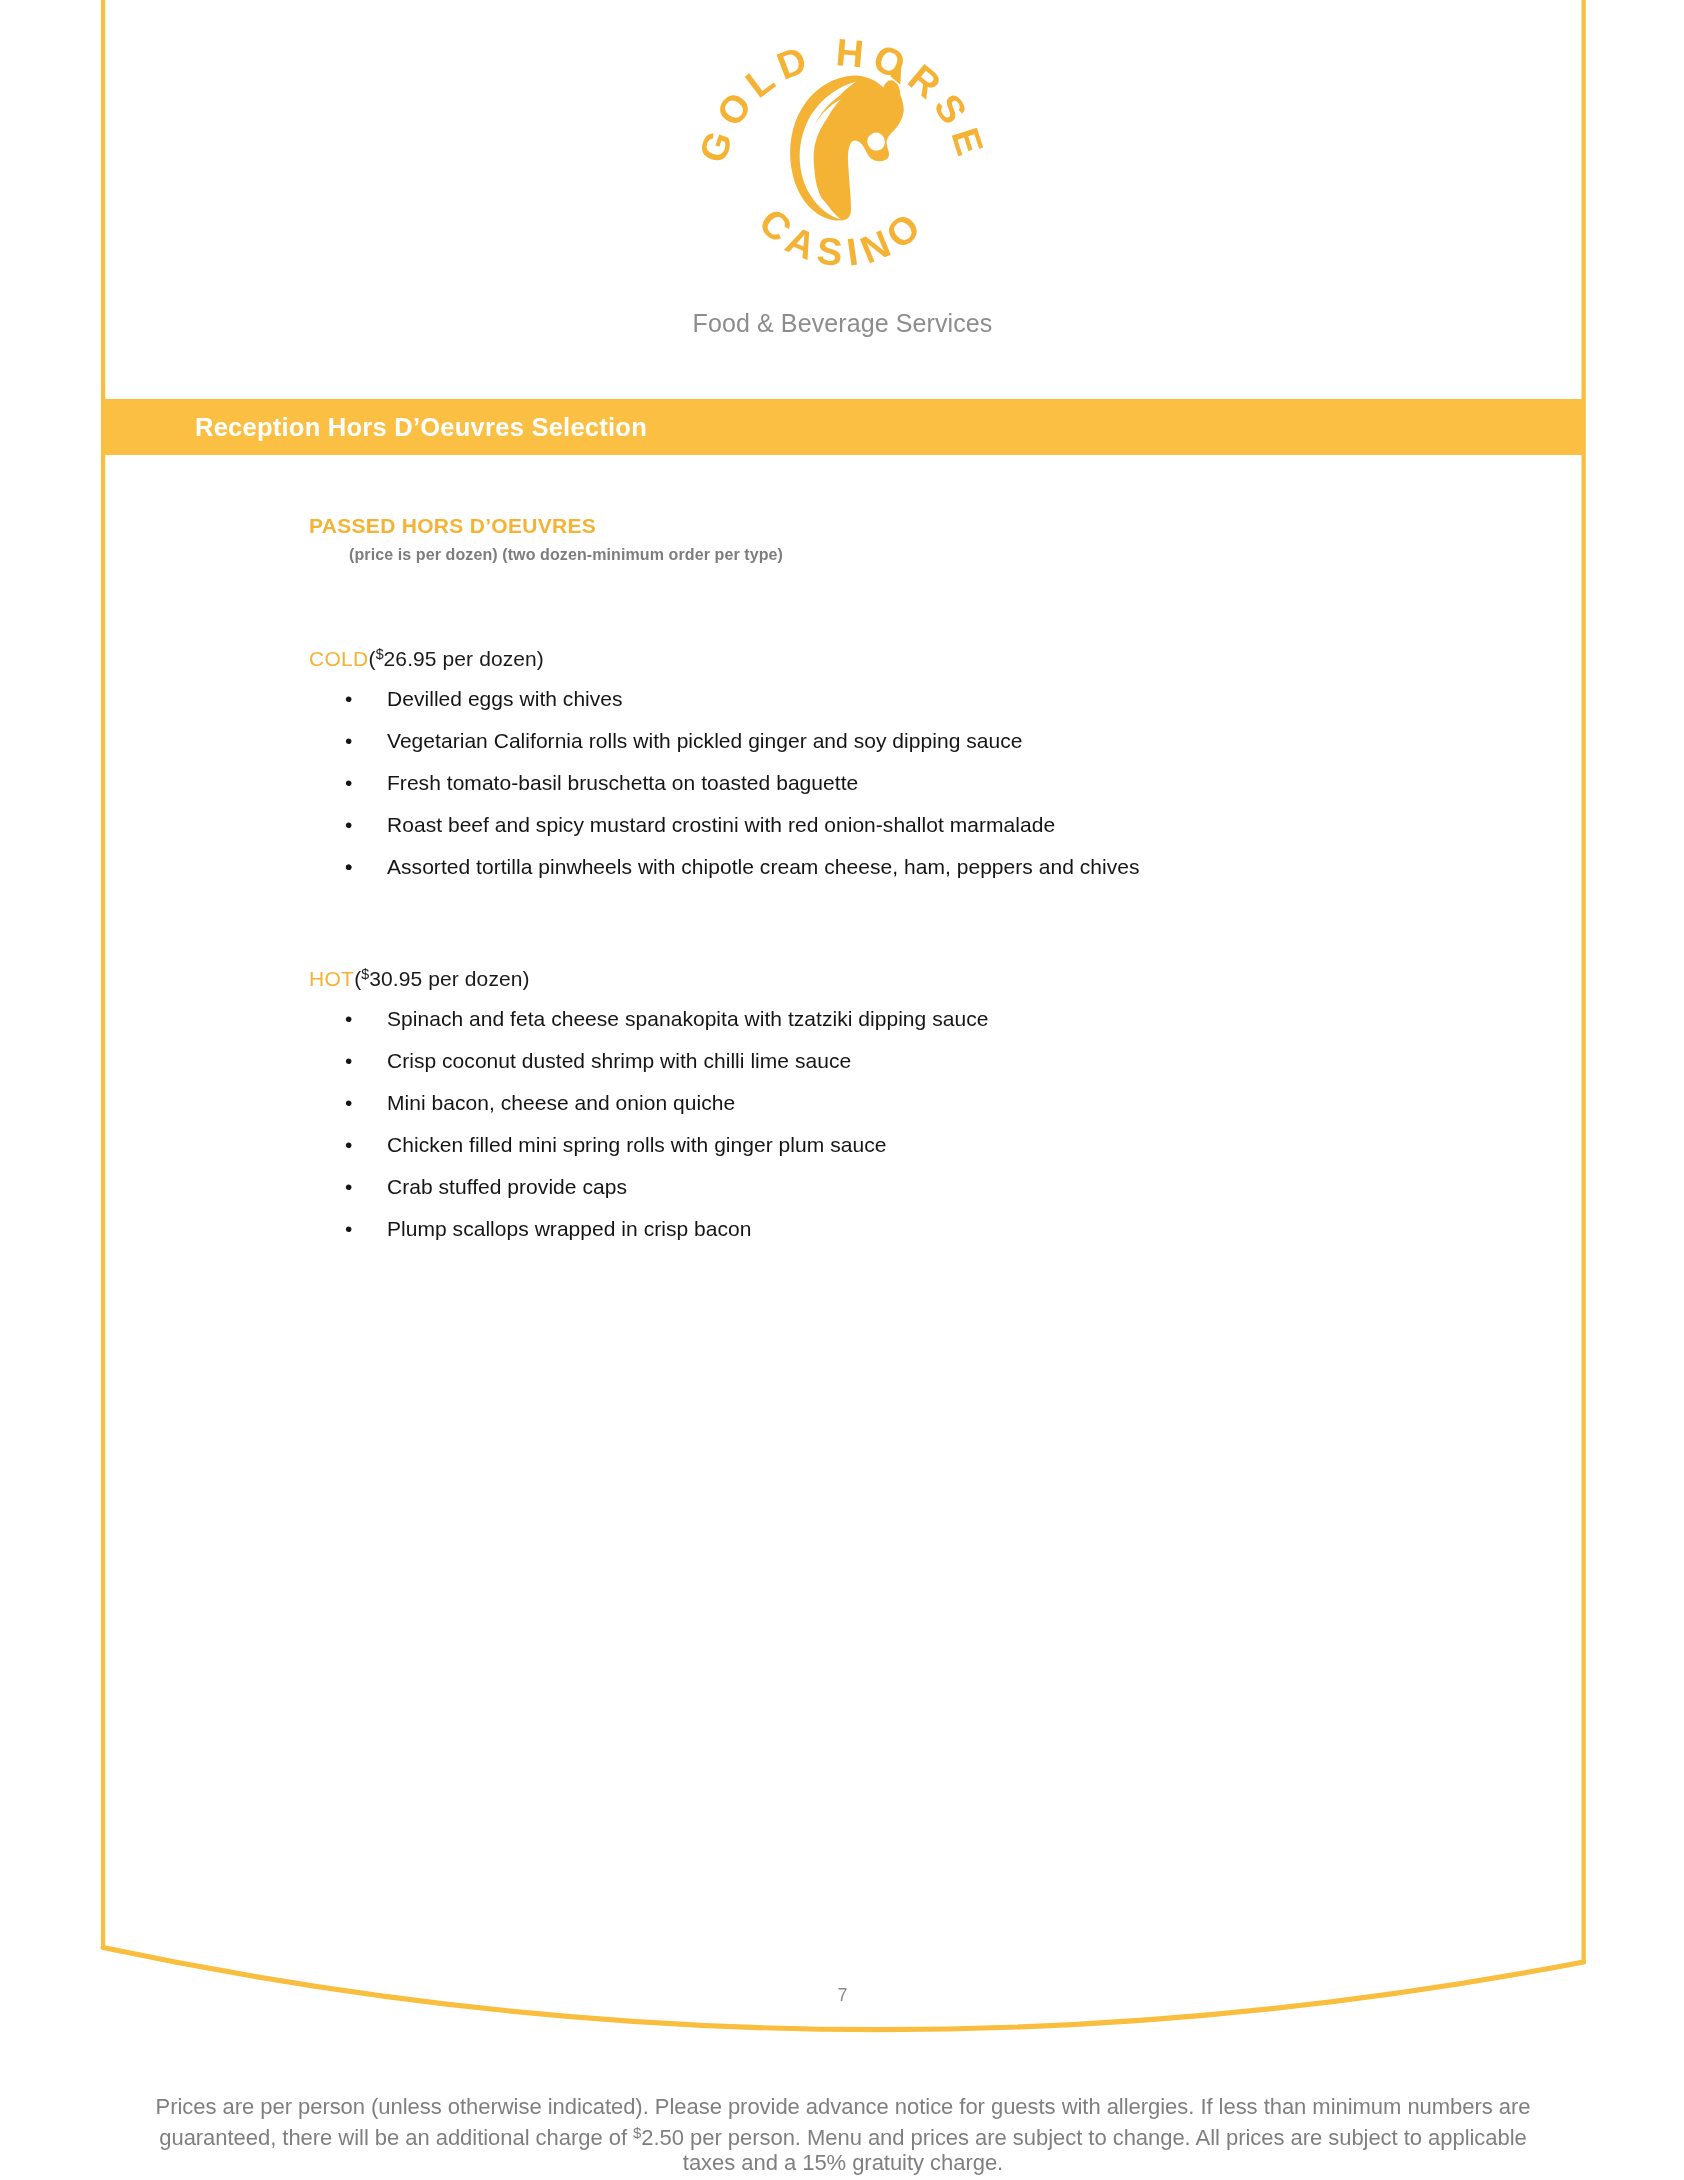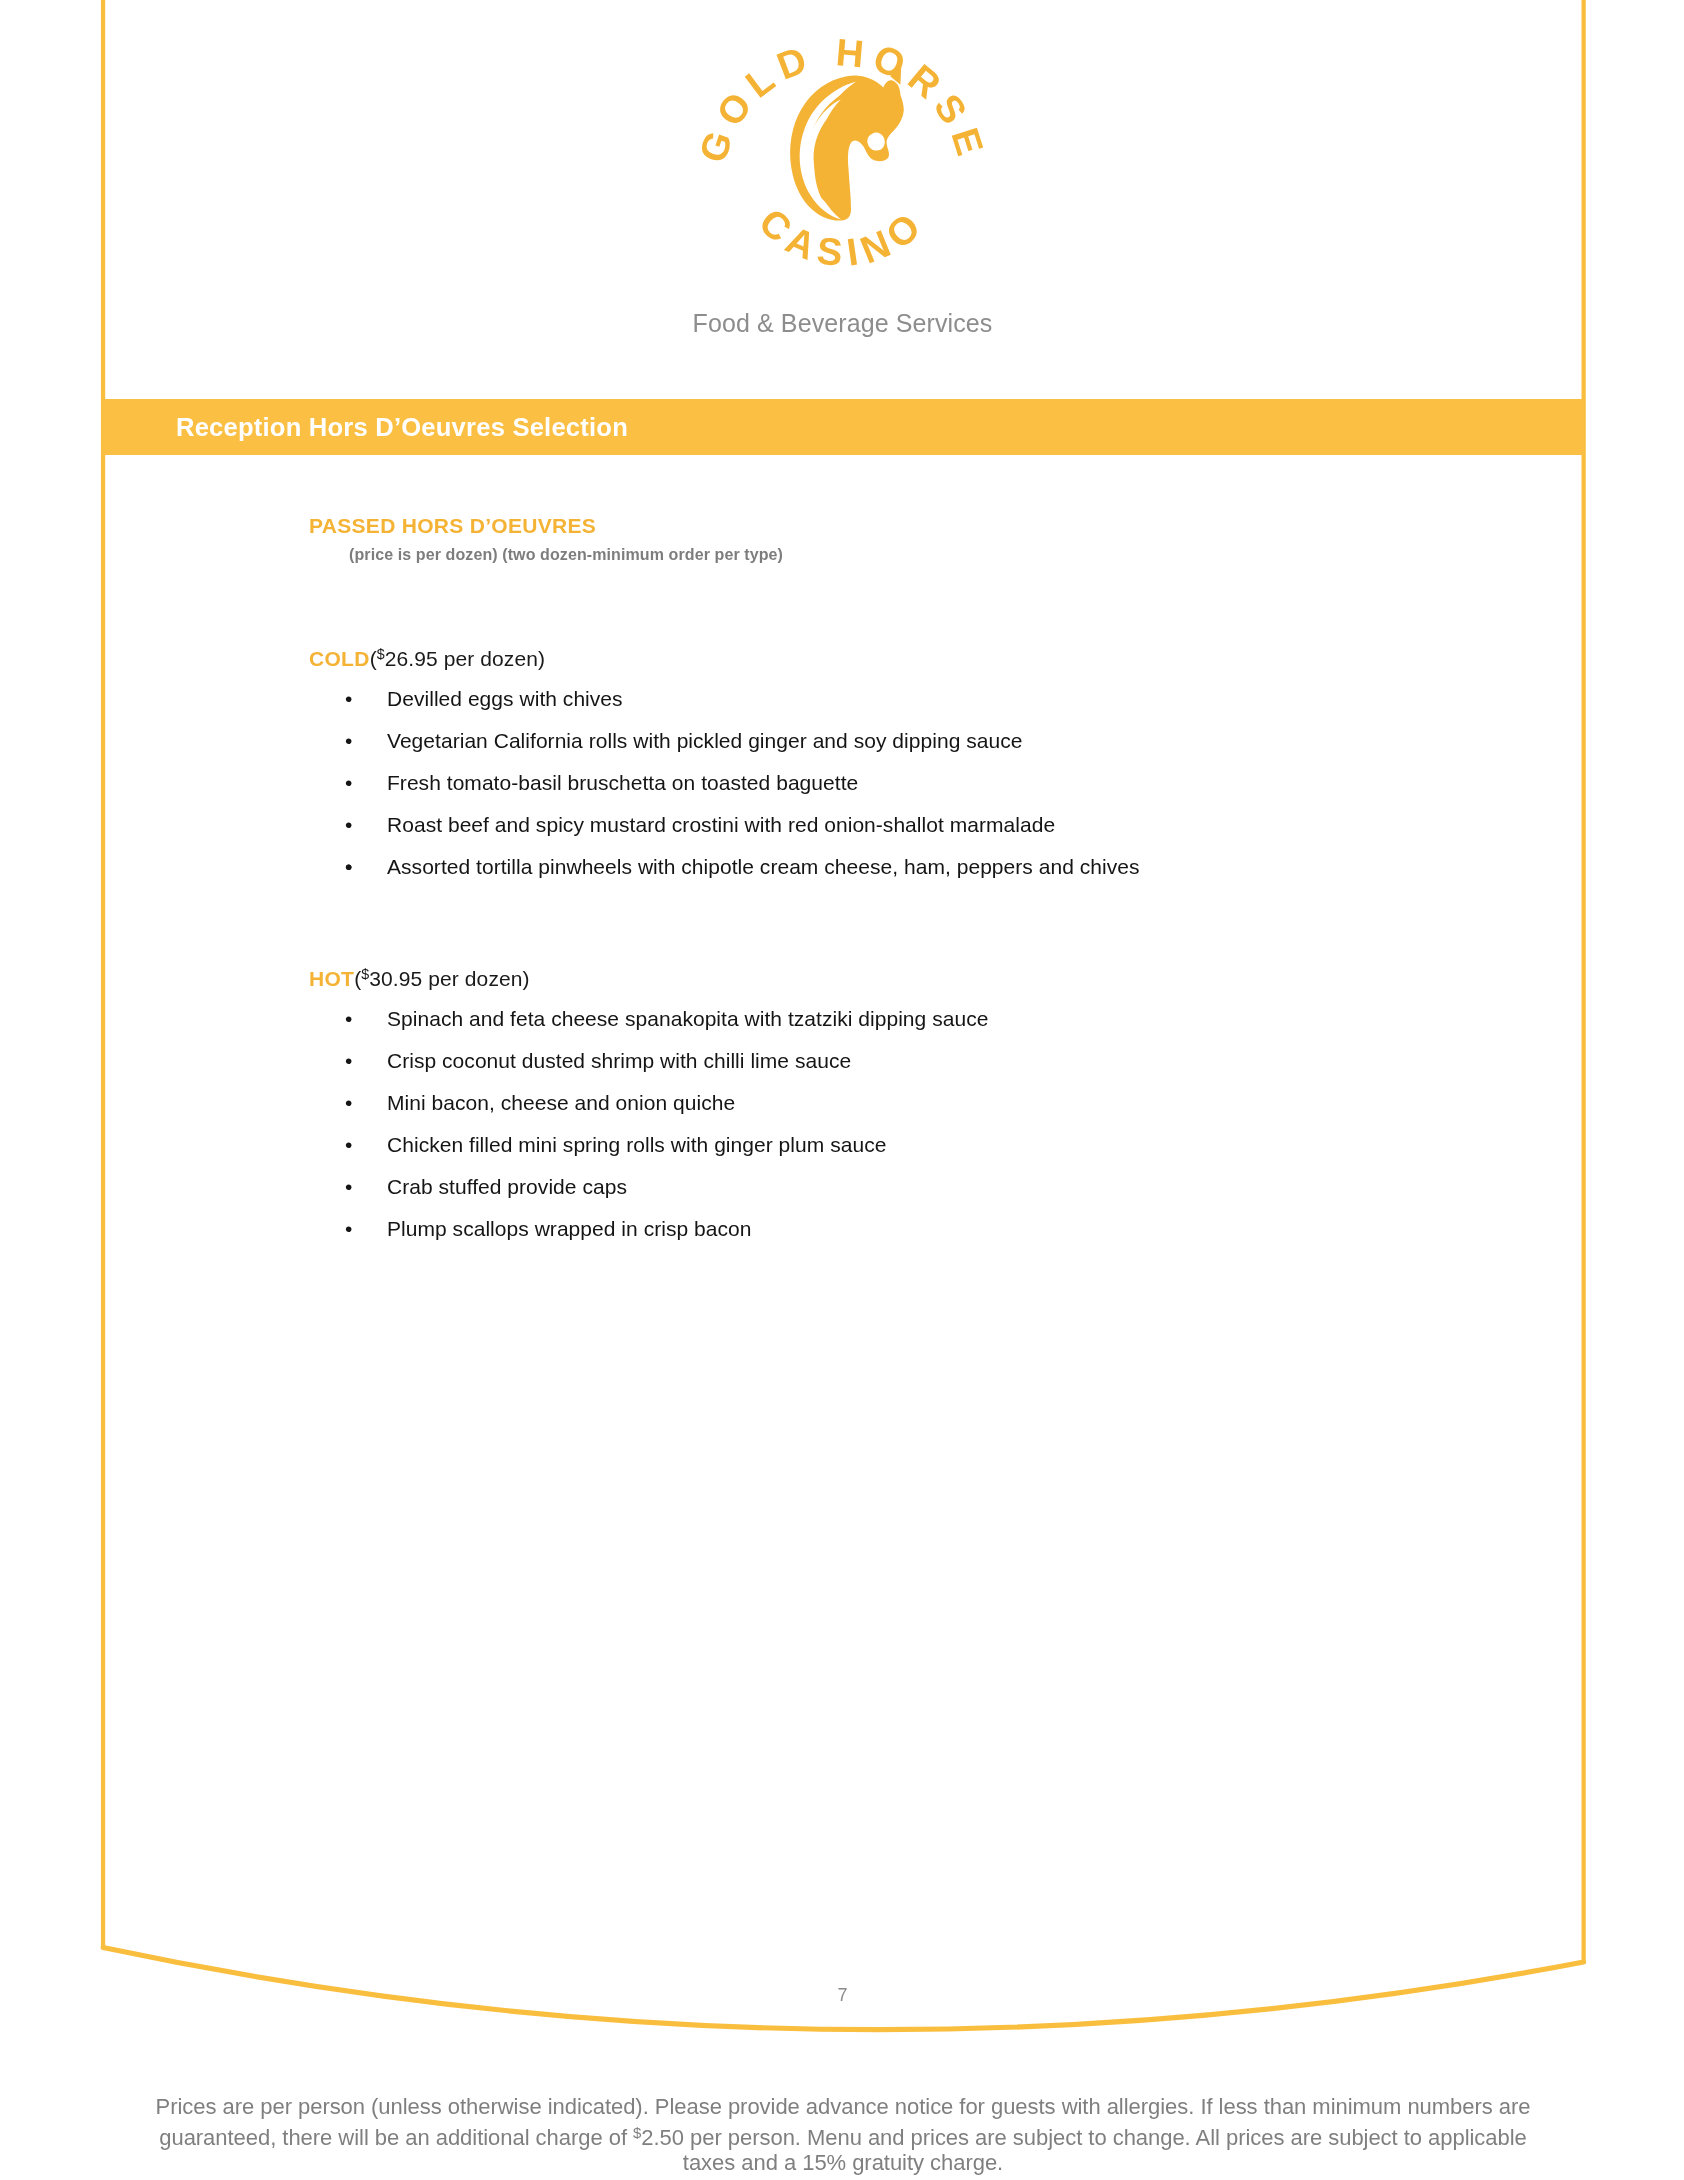--- a/index.html
+++ b/index.html
@@ -56,21 +56,21 @@
     width: 1482px;
     height: 56px;
     background: #FBBF43;
     display: flex;
     align-items: center;
   }
   .banner-title {
     color: #ffffff;
     font-size: 25.6px;
     font-weight: 700;
-    padding-left: 74px;
+    padding-left: 93px;
     letter-spacing: 0.2px;
     white-space: nowrap;
   }
 
   
   .content {
     position: absolute;
     left: 309px;
     top: 514px;
     width: 1210px;
@@ -95,21 +95,21 @@
   .group.second { margin-top: 78px; }
 
   .group-head {
     font-size: 21px;
     color: #1a1a1a;
     font-weight: 400;
     letter-spacing: 0.1px;
   }
   .group-head .label {
     color: #F5B335;
-    font-weight: 700;
+    font-weight: 400;
     letter-spacing: 0.3px;
   }
   .group-head .sup {
     font-size: .68em;
     vertical-align: .46em;
     letter-spacing: 0;
   }
 
   ul.items {
     list-style: none;

